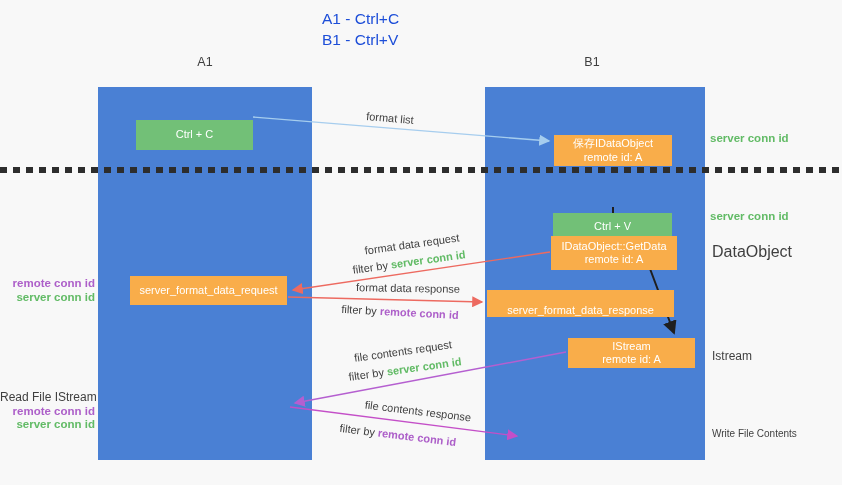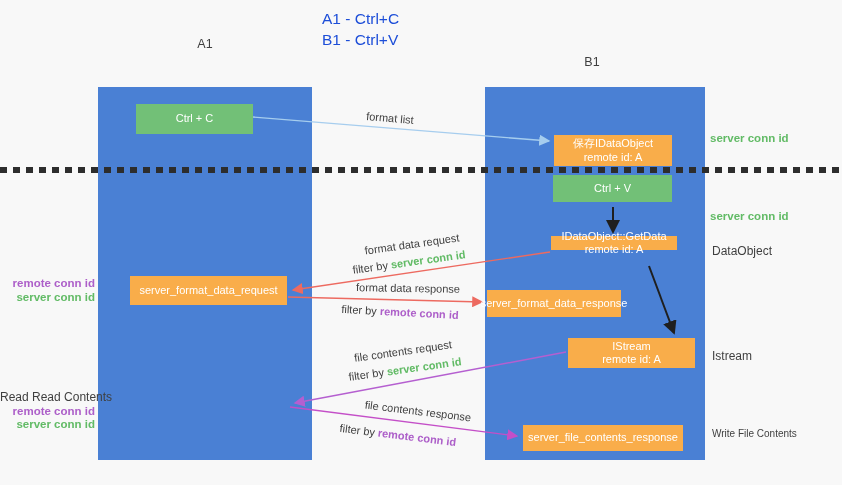--- a/index.html
+++ b/index.html
@@ -7,21 +7,21 @@
   #canvas{position:relative;width:842px;height:485px;background:#f8f8f8;overflow:hidden;}
 
   .col{position:absolute;background:#4a80d4;z-index:1;}
   .dotline{position:absolute;left:0;width:842px;height:6px;z-index:2;
     background:repeating-linear-gradient(90deg,#2d2d2d 0 7px,transparent 7px 13px);}
 
   svg.arrows{position:absolute;left:0;top:0;z-index:2;pointer-events:none;}
 
   .box{position:absolute;z-index:3;display:flex;flex-direction:column;align-items:center;
        justify-content:center;color:#fff;font-size:11px;line-height:13.5px;text-align:center;}
-  .green{background:#72c077;}
+  .green{background:#72c077;margin-top:16px;}
   .orange{background:#f9ad4a;}
 
   .title{position:absolute;z-index:4;color:#1d4ed8;font-size:15.5px;line-height:21px;}
 
   .hdr{position:absolute;z-index:4;text-align:center;color:#3f3f3f;font-size:12.5px;line-height:15px;}
 
   .alabel{position:absolute;z-index:4;white-space:nowrap;color:#3f3f3f;font-size:11px;}
   .rot{transform-origin:center;}
 
   .green-t{color:#62bb66;font-weight:700;}
@@ -67,53 +67,50 @@
     <line x1="649" y1="266" x2="674" y2="333" stroke="#1f1f1f" stroke-width="2" marker-end="url(#m-black)"></line>
     <line x1="566" y1="352" x2="295" y2="403" stroke="#b55fd0" stroke-width="1.4" marker-end="url(#m-purple)"></line>
     <line x1="290" y1="407" x2="517" y2="436" stroke="#c44fc8" stroke-width="1.4" marker-end="url(#m-magenta)"></line>
   </svg>
 
   <div class="title" style="left:322px;top:8px;">
     <div>A1 - Ctrl+C</div>
     <div>B1 - Ctrl+V</div>
   </div>
 
-  <div class="hdr" style="left:98px;top:37px;width:214px;">
+  <div class="hdr" style="left:98px;top:55px;width:214px;">
     <div>A1</div>
   </div>
   <div class="hdr" style="left:482px;top:55px;width:220px;">
     <div>B1</div>
   </div>
 
   <div class="box green" style="left:136px;top:104px;width:117px;height:30px;">
     <span>Ctrl + C</span>
   </div>
   <div class="box orange" style="left:554px;top:127px;width:118px;height:31px;margin-top:8px;">
     <span>保存IDataObject</span>
     <span>remote id: A</span>
   </div>
-  <div class="box green" style="left:553px;top:175px;width:119px;height:27px;">
+  <div class="box green" style="left:553px;top:197px;width:119px;height:27px;">
     <span>Ctrl + V</span>
   </div>
-  <div class="box orange" style="left:551px;top:236px;width:126px;height:14px;">
+  <div class="box orange" style="left:551px;top:236px;width:126px;height:34px;">
     <span>IDataObject::GetData</span>
     <span>remote id: A</span>
   </div>
   <div class="box orange" style="left:130px;top:276px;width:157px;height:29px;">
     <span>server_format_data_request</span>
   </div>
-  <div class="box orange" style="left:487px;top:290px;width:134px;height:27px;">
+  <div class="box orange" style="left:487px;top:290px;width:187px;height:27px;justify-content:flex-end;">
     <span>server_format_data_response</span>
   </div>
   <div class="box orange" style="left:568px;top:338px;width:127px;height:30px;">
     <span>IStream</span>
     <span>remote id: A</span>
-  </div>
-  <div class="box orange" style="left:523px;top:425px;width:160px;height:26px;">
-    <span>server_file_contents_response</span>
   </div>
 
   <div class="alabel rot" style="left:390px;top:118px;transform:translate(-50%,-50%) rotate(5deg);">format list</div>
 
   <div class="alabel rot" style="left:412px;top:244px;transform:translate(-50%,-50%) rotate(-8deg);">format data request</div>
   <div class="alabel rot" style="left:409px;top:262px;transform:translate(-50%,-50%) rotate(-8deg);">
     <span class="dark-t">filter by </span><span class="green-t">server conn id</span>
   </div>
 
   <div class="alabel rot" style="left:408px;top:288px;transform:translate(-50%,-50%) rotate(1deg);">format data response</div>
@@ -126,27 +123,27 @@
     <span class="dark-t">filter by </span><span class="green-t">server conn id</span>
   </div>
 
   <div class="alabel rot" style="left:418px;top:411px;transform:translate(-50%,-50%) rotate(7deg);">file contents response</div>
   <div class="alabel rot" style="left:398px;top:435px;transform:translate(-50%,-50%) rotate(7deg);">
     <span class="dark-t">filter by </span><span class="purple-t">remote conn id</span>
   </div>
 
   <div class="side green-t" style="left:710px;top:132px;">server conn id</div>
   <div class="side green-t" style="left:710px;top:210px;">server conn id</div>
-  <div class="side dark-t" style="left:712px;top:245px;font-size:12px;">DataObject</div>
+  <div class="side dark-t" style="left:712px;top:245px;font-size:16px;">DataObject</div>
   <div class="side dark-t" style="left:712px;top:350px;font-size:12px;">Istream</div>
   <div class="side dark-t" style="left:712px;top:427px;font-size:10px;">Write File Contents</div>
 
   <div class="leftcol-labels" style="top:277px;">
     <div class="purple-t">remote conn id</div>
     <div class="green-t">server conn id</div>
   </div>
   <div class="leftcol-labels" style="top:391px;">
-    <div class="dark-t" style="font-size:12px;">Read Read Contents</div>
+    <div class="dark-t" style="font-size:12px;">Read File IStream</div>
     <div class="purple-t">remote conn id</div>
     <div class="green-t">server conn id</div>
   </div>
 
 </div>
 
 </body></html>

